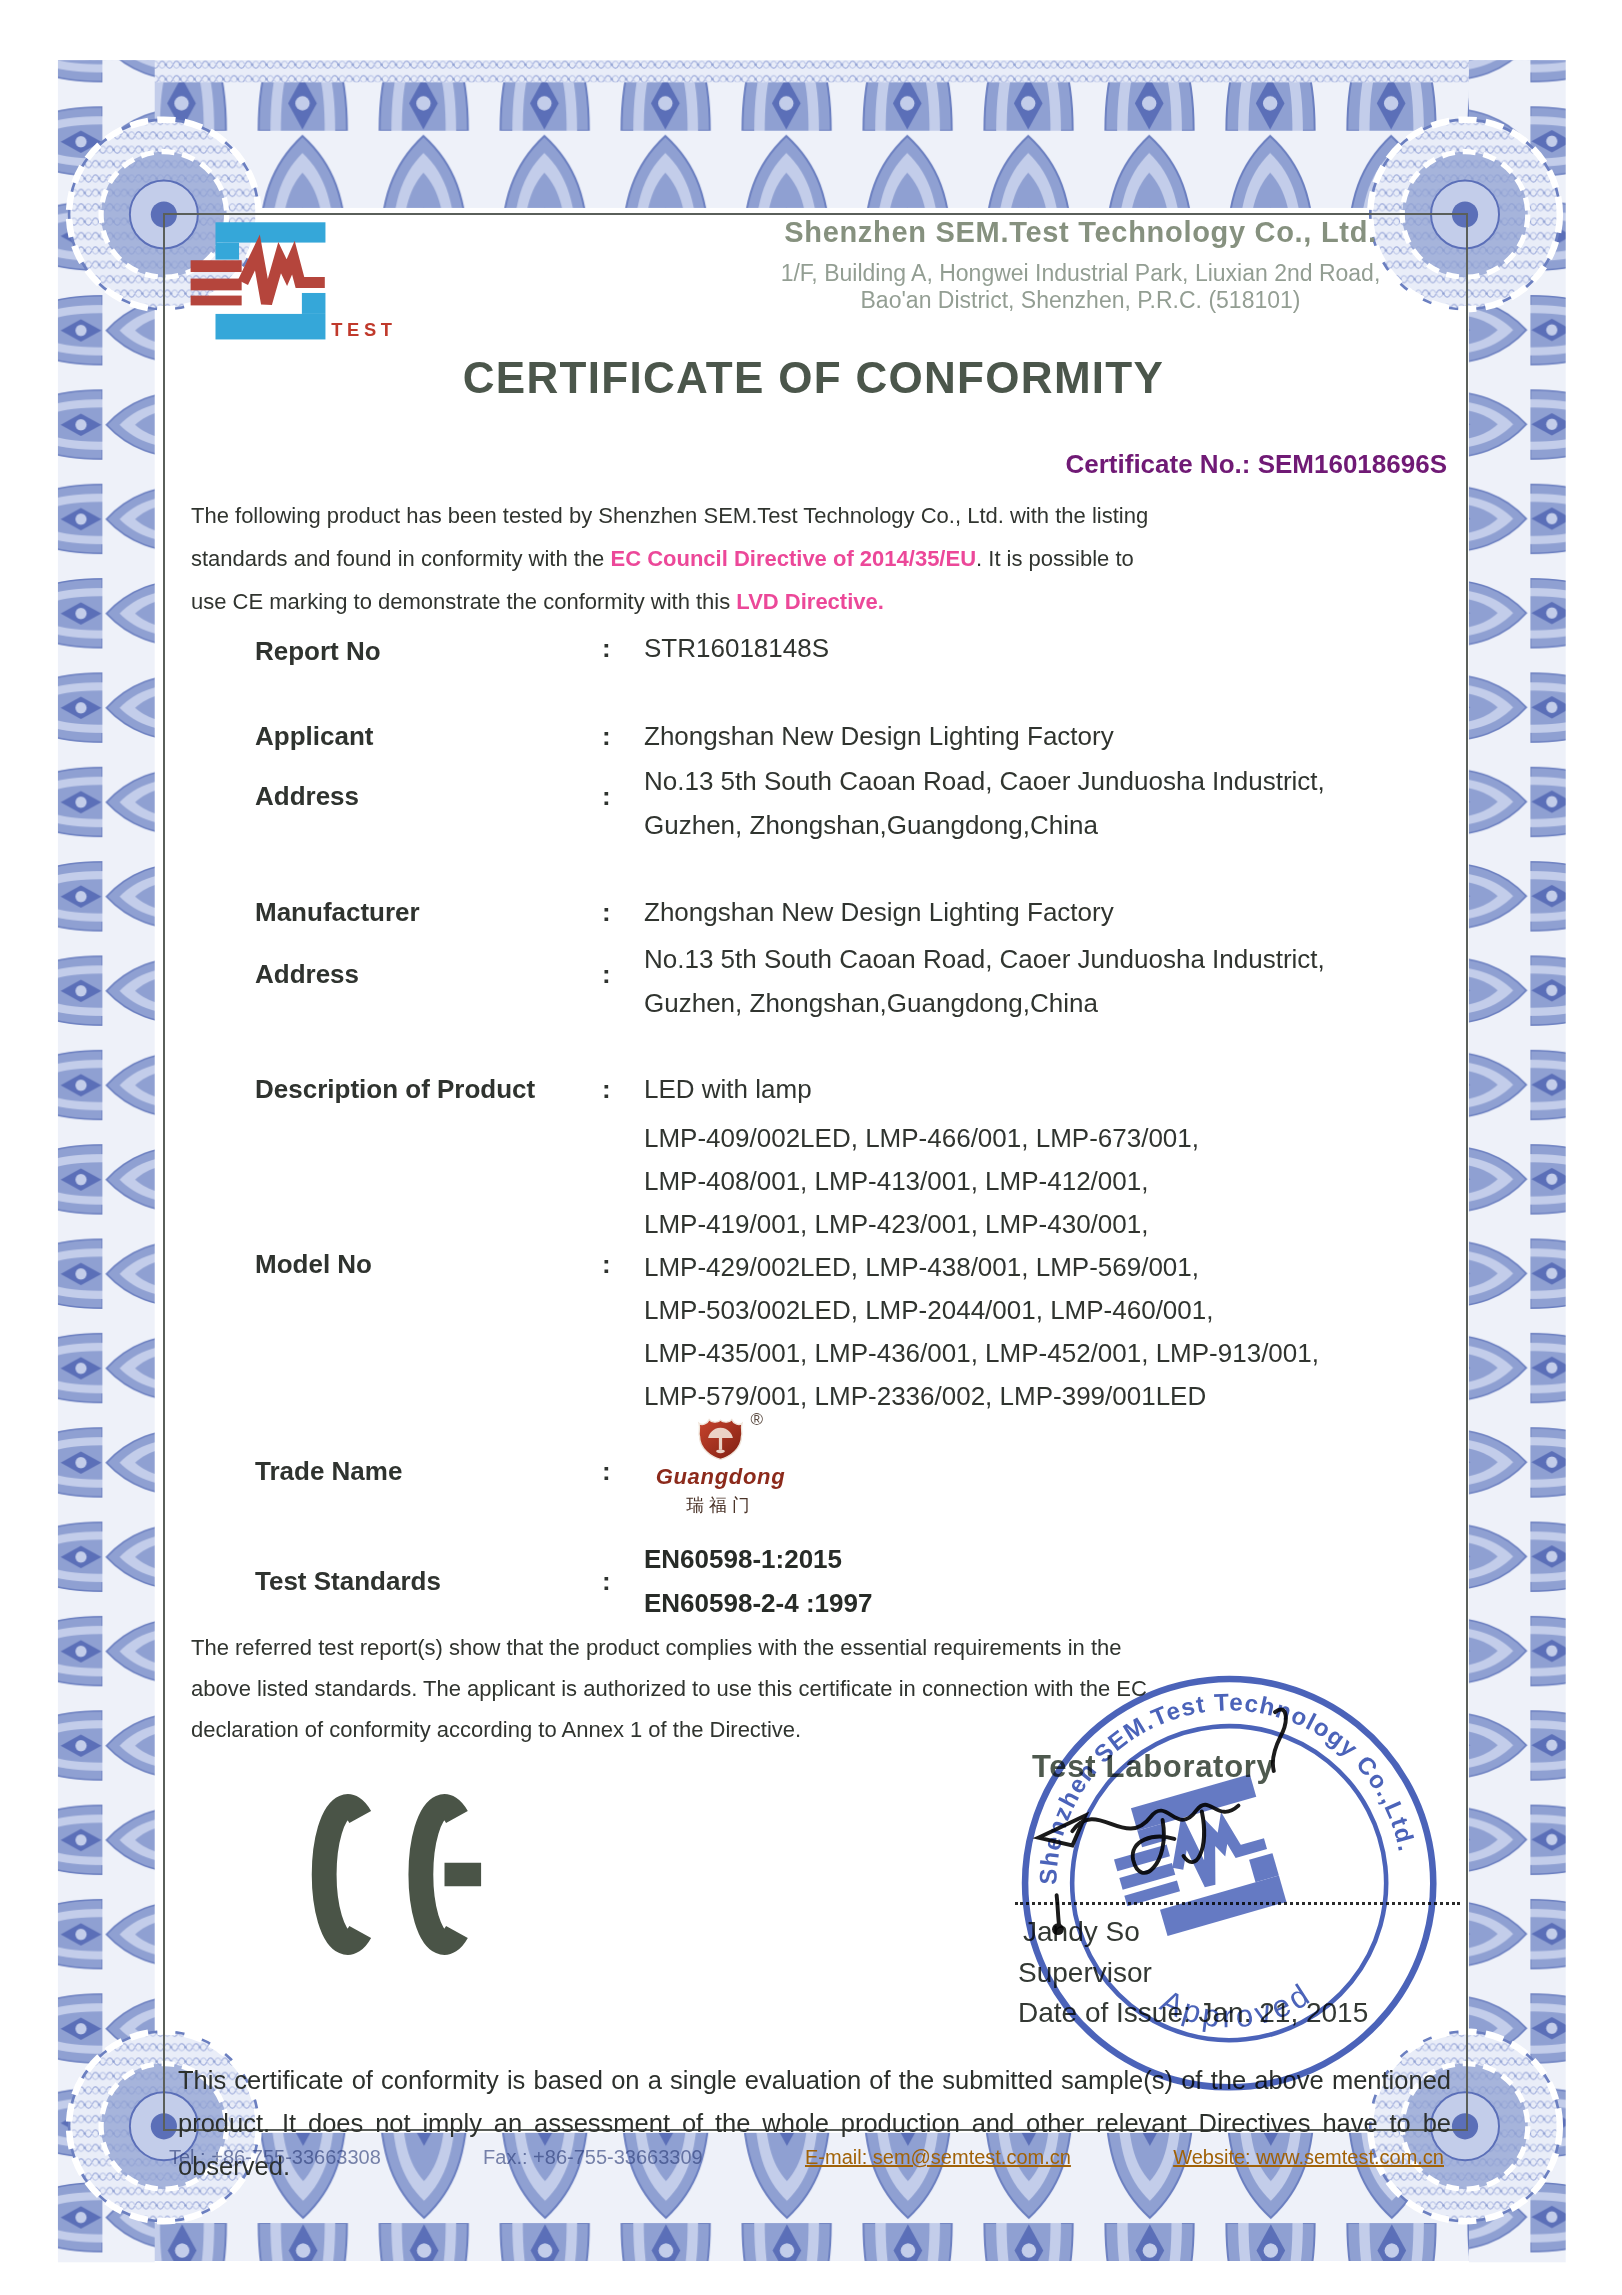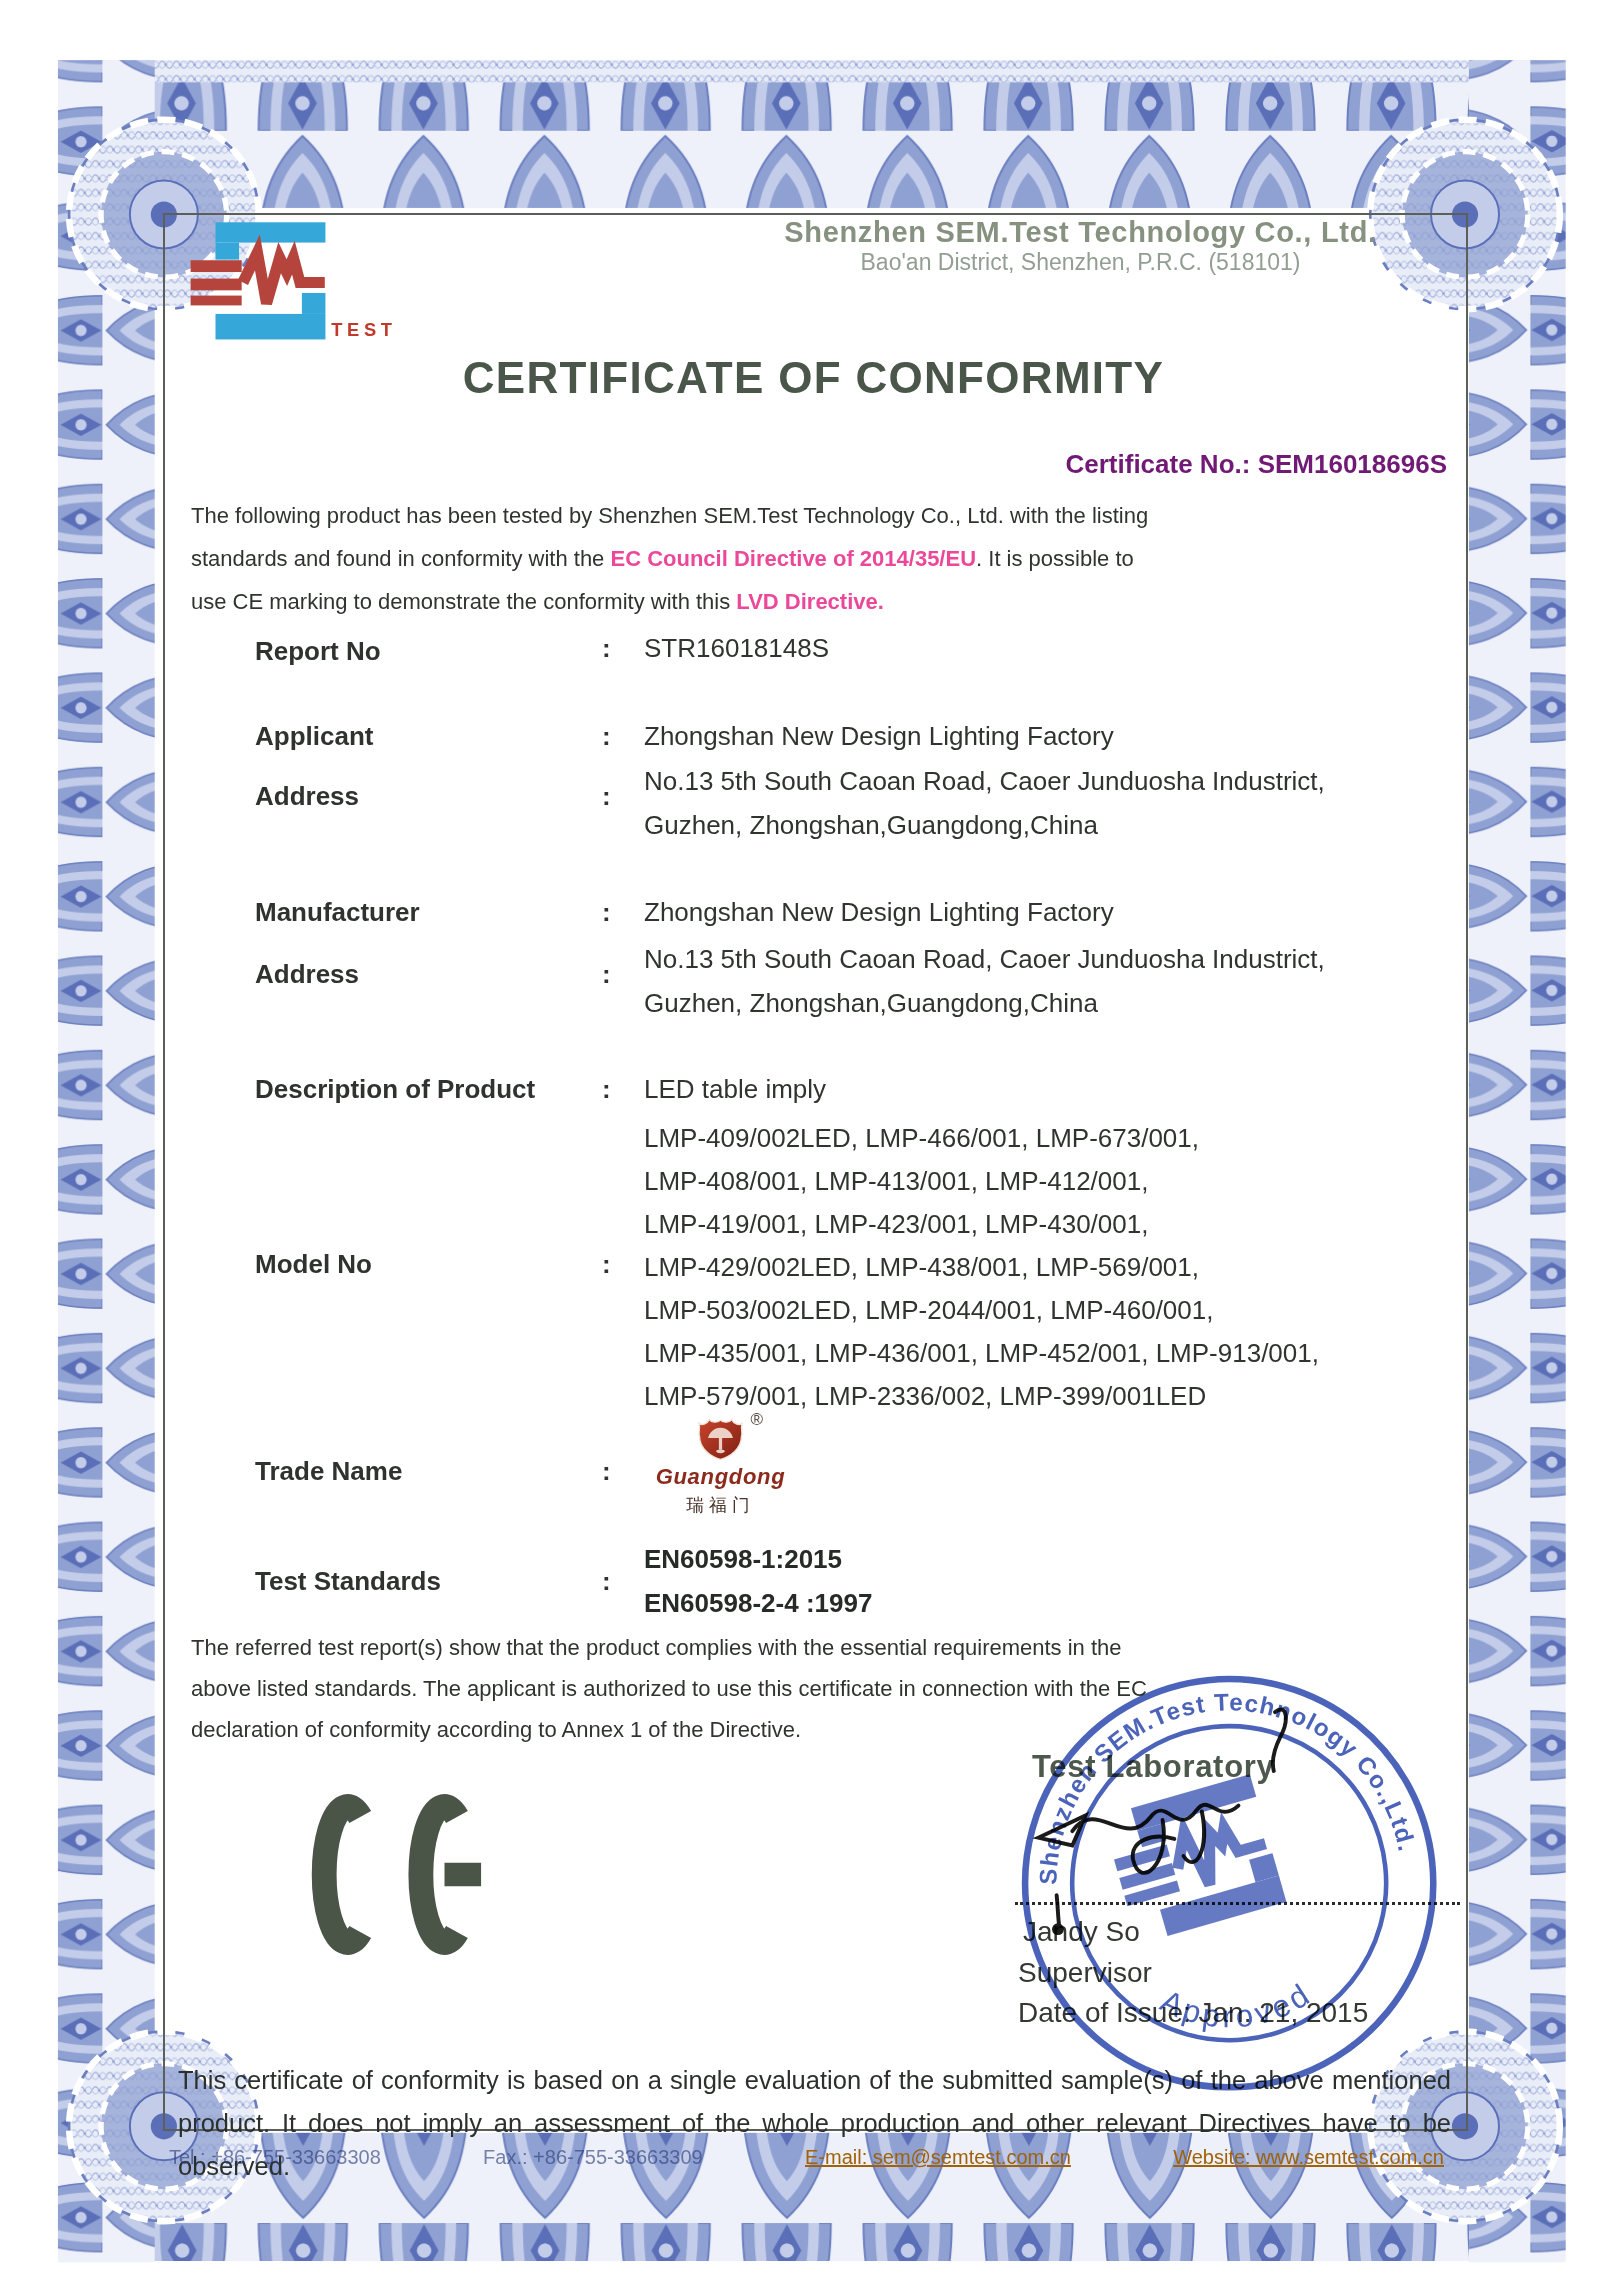--- a/index.html
+++ b/index.html
@@ -142,20 +142,21 @@
     <rect x="174" y="116" width="36" height="32" fill="#35a7d9"></rect>
     <rect x="4" y="66" width="78" height="18" fill="#b5453c"></rect>
     <rect x="4" y="94" width="78" height="18" fill="#b5453c"></rect>
     <rect x="4" y="120" width="78" height="15" fill="#b5453c"></rect>
     <polyline points="84,100 106,54 120,132 140,62 151,85 161,62 171,100 209,100" fill="none" stroke="#b5453c" stroke-width="17" stroke-linejoin="miter"></polyline>
     <text x="219" y="182" font-family="Liberation Sans, sans-serif" font-size="28" font-weight="bold" letter-spacing="7" fill="#c0392b">TEST</text>
   </svg>
 
   <div class="abs company-block">
     <div class="company-name">Shenzhen SEM.Test Technology Co., Ltd.</div>
+    <div class="company-addr">1/F, Building A, Hongwei Industrial Park, Liuxian 2nd Road,</div>
     <div class="company-addr2">Bao'an District, Shenzhen, P.R.C. (518101)</div>
   </div>
 
   <div class="abs doc-title">CERTIFICATE OF CONFORMITY</div>
   <div class="abs cert-no">Certificate No.: SEM16018696S</div>
 
   <div class="abs para intro">The following product has been tested by Shenzhen SEM.Test Technology Co., Ltd. with the listing<br>standards and found in conformity with the <b>EC Council Directive of 2014/35/EU</b>. It is possible to<br>use CE marking to demonstrate the conformity with this <b>LVD Directive.</b></div>
 
   <div class="abs flabel" style="left:255px;top:636px;text-align:center;">Report No</div>
   <div class="abs fcolon" style="left:602px;top:633px;">:</div>
@@ -172,21 +173,21 @@
   <div class="abs flabel" style="left:255px;top:897px;">Manufacturer</div>
   <div class="abs fcolon" style="left:602px;top:897px;">:</div>
   <div class="abs fvalue" style="left:644px;top:897px;">Zhongshan New Design Lighting Factory</div>
 
   <div class="abs flabel" style="left:255px;top:959px;">Address</div>
   <div class="abs fcolon" style="left:602px;top:959px;">:</div>
   <div class="abs fvalue fml" style="left:644px;top:937px;">No.13 5th South Caoan Road, Caoer Junduosha Industrict,<br>Guzhen, Zhongshan,Guangdong,China</div>
 
   <div class="abs flabel" style="left:255px;top:1074px;">Description of Product</div>
   <div class="abs fcolon" style="left:602px;top:1074px;">:</div>
-  <div class="abs fvalue" style="left:644px;top:1074px;">LED table imply</div>
+  <div class="abs fvalue" style="left:644px;top:1074px;">LED with lamp</div>
 
   <div class="abs flabel" style="left:255px;top:1249px;">Model No</div>
   <div class="abs fcolon" style="left:602px;top:1249px;">:</div>
   <div class="abs fvalue model-lines" style="left:644px;top:1117px;">LMP-409/002LED, LMP-466/001, LMP-673/001,<br>LMP-408/001, LMP-413/001, LMP-412/001,<br>LMP-419/001, LMP-423/001, LMP-430/001,<br>LMP-429/002LED, LMP-438/001, LMP-569/001,<br>LMP-503/002LED, LMP-2044/001, LMP-460/001,<br>LMP-435/001, LMP-436/001, LMP-452/001, LMP-913/001,<br>LMP-579/001, LMP-2336/002, LMP-399/001LED</div>
 
   <div class="abs flabel" style="left:255px;top:1456px;">Trade Name</div>
   <div class="abs fcolon" style="left:602px;top:1456px;">:</div>
 
   <div class="abs tradelogo">
     <span class="shield-wrap">

